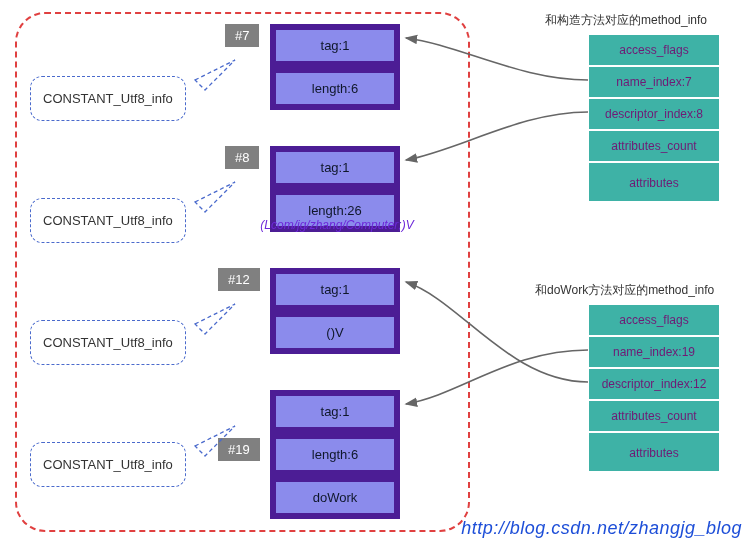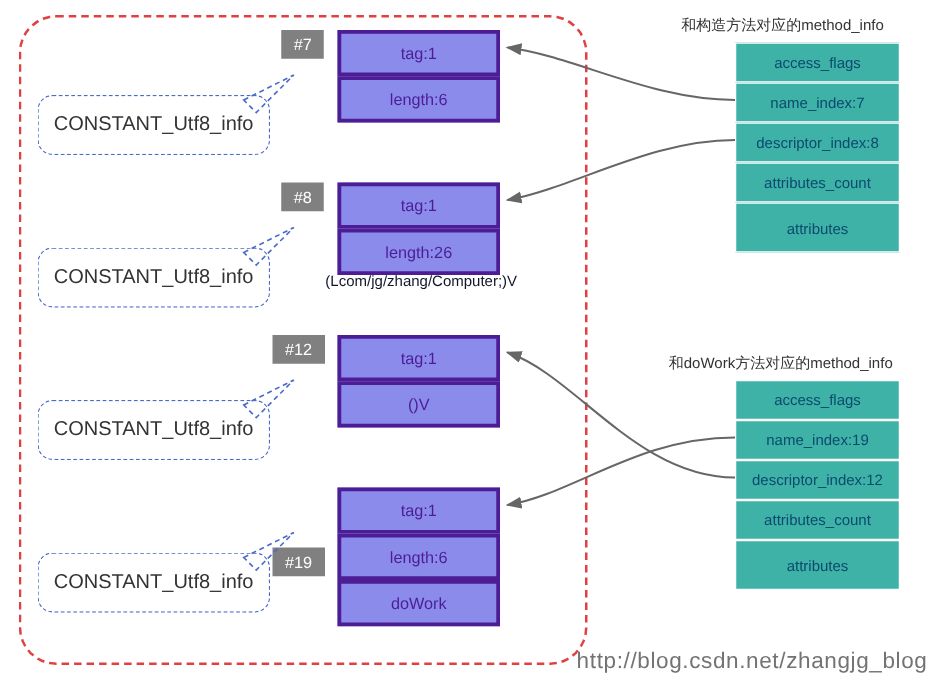--- a/index.html
+++ b/index.html
@@ -21,88 +21,89 @@
     font-size: 13px;
     text-align: center;
   }
   
   .const-block {
     position: absolute;
     width: 130px;
   }
   .const-row {
     background: #8b8bec;
-    color: #4c1d95;
-    border: 3px solid #4c1d95;
+    color: #0f172a;
+    border: 6px solid #4c1d95;
     text-align: center;
     padding: 8px 4px;
     font-size: 13px;
   }
   
   .callout {
     position: absolute;
     border: 1.5px dashed #4a6acc;
     border-radius: 12px;
     padding: 14px 12px;
     color: #333;
-    font-size: 16px;
+    font-size: 13px;
     background: #fff;
   }
   
   .mi-label {
     position: absolute;
     font-size: 12px;
     color: #333;
   }
   
   .mi-block {
     position: absolute;
     width: 132px;
   }
   .mi-row {
     background: #3eb2a6;
-    color: #0c4a6e;
+    color: #701a75;
     border: 1px solid #fff;
     text-align: center;
     padding: 8px 4px;
     font-size: 12px;
   }
   
   .svg-arrows {
     position: absolute;
     left: 0; top: 0;
     width: 754px; height: 547px;
     pointer-events: none;
   }
   
   .watermark {
     position: absolute;
     right: 12px; bottom: 8px;
-    color: #737373;
+    color: #1d4ed8;
     font-size: 18px;
+    font-style: italic;
     letter-spacing: 0.5px;
   }
 </style>
 </head>
 <body>
 
 <div class="dotted-container"></div>
 
 <div class="index-badge" style="left:225px; top:24px;">#7</div>
 <div class="const-block" style="left:270px; top:24px;">
   <div class="const-row">tag:1</div>
   <div class="const-row">length:6</div>
 </div>
 
 <div class="index-badge" style="left:225px; top:146px;">#8</div>
 <div class="const-block" style="left:270px; top:146px; width:130px;">
   <div class="const-row">tag:1</div>
   <div class="const-row">length:26</div>
 </div>
-<div style="position:absolute; left:252px; top:218px; width:170px; text-align:center; color:#0f172a; font-size:12px;">(Lcom/jg/zhang/Computer;)V</div>
+<div style="position:absolute; left:252px; top:218px; width:170px; text-align:center; color:#6d28d9; font-size:12px;font-style:italic;">(Lcom/jg/zhang/Computer;)V</div>
 
 <div class="index-badge" style="left:218px; top:268px;">#12</div>
 <div class="const-block" style="left:270px; top:268px;">
   <div class="const-row">tag:1</div>
   <div class="const-row">()V</div>
 </div>
 
 <div class="index-badge" style="left:218px; top:390px;margin-top:48px;">#19</div>
 <div class="const-block" style="left:270px; top:390px;">
   <div class="const-row">tag:1</div>

